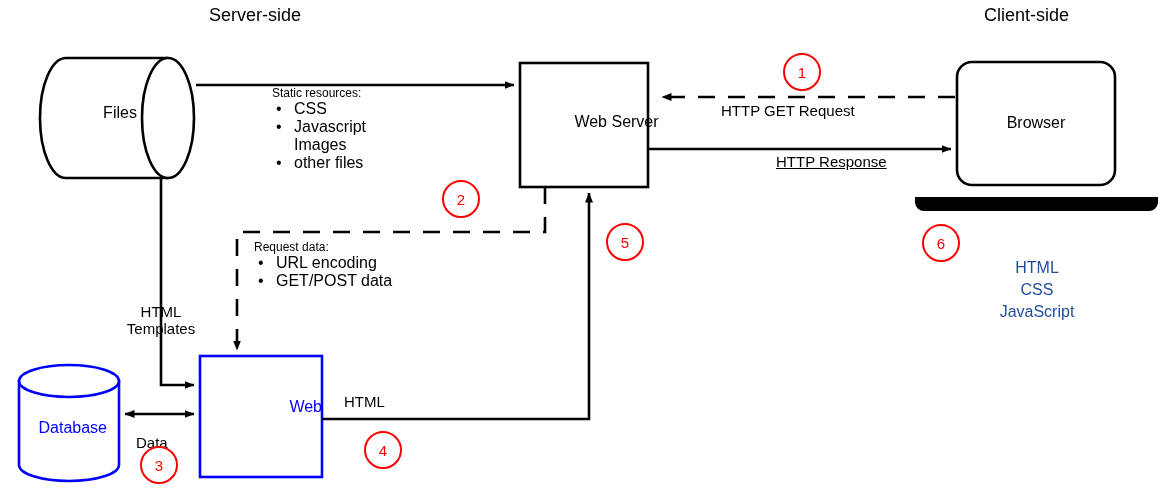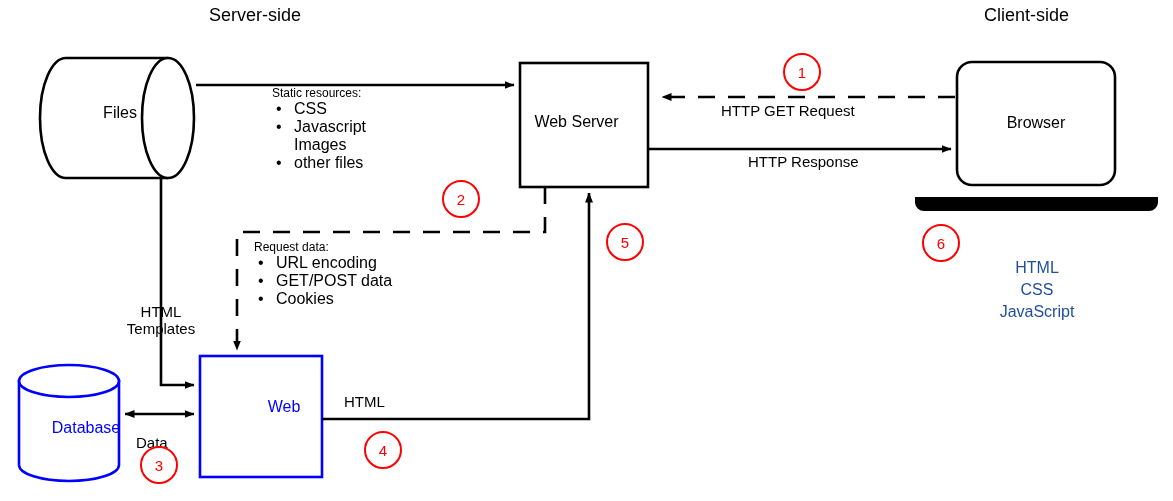--- a/index.html
+++ b/index.html
@@ -9,21 +9,21 @@
     font-family:"Liberation Sans", sans-serif;
     color:#000000;
     overflow:hidden;
     position:relative;
   }
   #diagram-root{position:absolute;left:0;top:0;width:1173px;height:501px;}
   svg.layer{position:absolute;left:0;top:0;width:1173px;height:501px;overflow:visible;}
   .txt{position:absolute;white-space:pre;line-height:1.18;}
   .zone-label{font-size:18px;color:#000;}
   .node-label{font-size:16px;color:#000;text-align:center;}
-  .node-label-blue{font-size:16px;color:#0000ff;text-align:center;line-height:1.35;padding-left:23px;}
+  .node-label-blue{font-size:16px;color:#0000ff;text-align:right;line-height:1.35;}
   .edge-label{font-size:15px;color:#000;}
   .list-title{font-size:12px;color:#000;}
   .list-item{font-size:16px;color:#000;}
   .client-tech{font-size:16px;color:#1f4e9c;text-align:center;line-height:1.38;}
   .num{position:absolute;width:38px;height:38px;border:2px solid #ff0000;border-radius:50%;
        box-sizing:border-box;color:#ff0000;font-size:15px;display:flex;align-items:center;
        justify-content:center;background:transparent;}
   ul.bul{margin:0;padding:0;list-style:none;}
   ul.bul li{position:relative;padding-left:22px;}
   ul.bul li.b:before{content:"\2022";position:absolute;left:4px;top:0;}
@@ -73,21 +73,21 @@
     <path d="M 322,419 L 589,419 L 589,193" fill="none" stroke="#000000" stroke-width="2.6" marker-end="url(#ah-black)"></path>
 
     <path d="M 125,414 L 194,414" fill="none" stroke="#000000" stroke-width="2.6" marker-start="url(#ah-black-start)" marker-end="url(#ah-black)"></path>
   </svg>
 
   <div class="txt zone-label" style="left:209px;top:5px;">Server-side</div>
   <div class="txt zone-label" style="left:984px;top:5px;">Client-side</div>
 
   <div class="txt node-label" style="left:40px;top:104px;width:120px;margin-left:20px;">Files</div>
 
-  <div class="txt node-label" style="left:504px;top:113px;width:145px;">Web Server</div>
+  <div class="txt node-label" style="left:544px;top:113px;width:145px;">Web Server</div>
 
   <div class="txt node-label" style="left:957px;top:114px;width:158px;">Browser</div>
 
   <div class="node-label-blue" style="position:absolute;left:200px;top:396px;width:122px;">
     <div>Web</div>
   </div>
 
   <div class="txt node-label-blue" style="left:19px;top:417px;width:88px;">Database</div>
 
   <div style="position:absolute;left:272px;top:86px;">
@@ -98,27 +98,26 @@
       <li class="list-item">Images</li>
       <li class="list-item b">other files</li>
     </ul>
   </div>
 
   <div style="position:absolute;left:254px;top:240px;">
     <div class="list-title">Request data:</div>
     <ul class="bul">
       <li class="list-item b">URL encoding</li>
       <li class="list-item b">GET/POST data</li>
-      <li class="list-item b">Cookies</li>
     </ul>
   </div>
 
   <div class="txt edge-label" style="left:721px;top:102px;">HTTP GET Request</div>
 
-  <div class="txt edge-label" style="left:748px;top:153px;">HTTP Response</div>
+  <div class="txt edge-label" style="left:776px;top:153px;text-decoration:underline;">HTTP Response</div>
 
   <div style="position:absolute;left:113px;top:303px;width:96px;text-align:center;">
     <div class="edge-label">HTML</div>
     <div class="edge-label">Templates</div>
   </div>
 
   <div class="txt edge-label" style="left:136px;top:422px;margin-top:12px;">Data</div>
 
   <div class="txt edge-label" style="left:344px;top:393px;">HTML</div>
 

